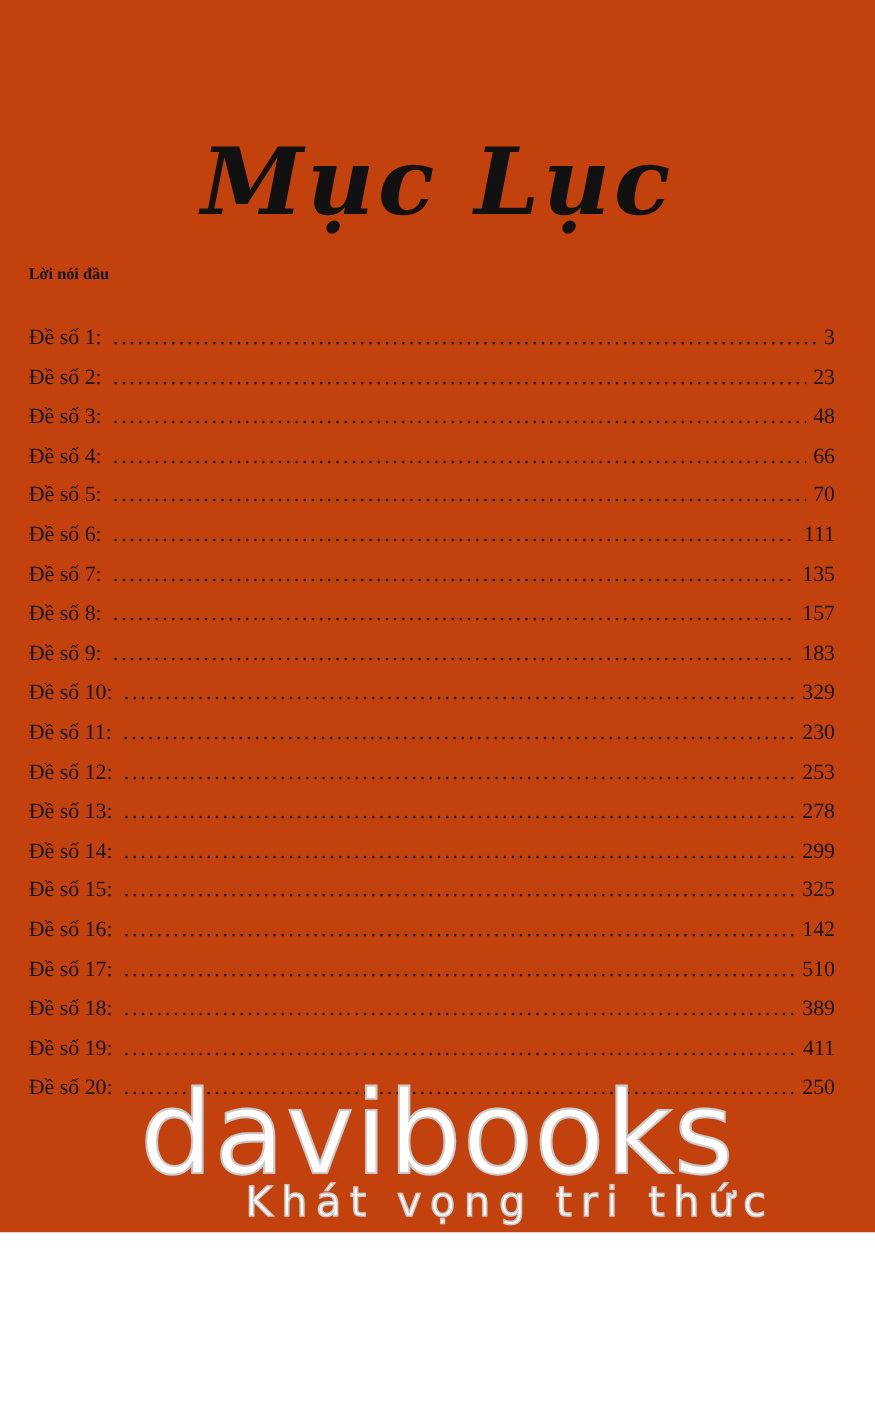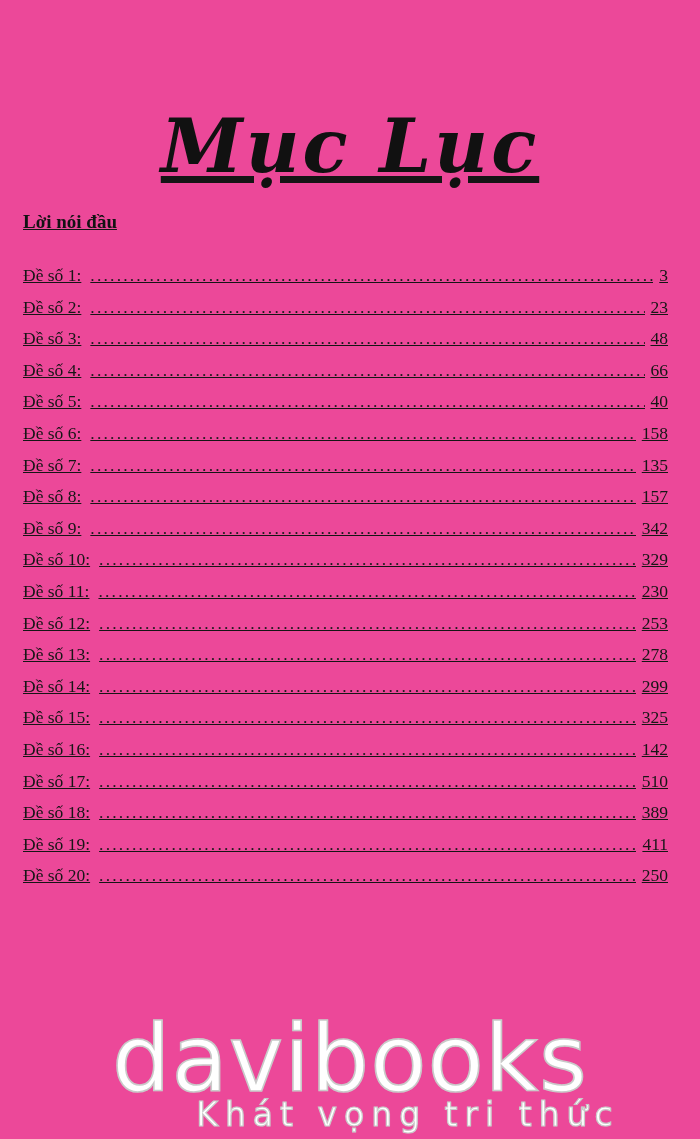--- a/index.html
+++ b/index.html
@@ -3,45 +3,44 @@
 <meta charset="utf-8">
 <style>
   html, body {
     margin: 0;
     padding: 0;
     background: #ffffff;
   }
   .page {
     position: relative;
     width: 700px;
-    height: 1139px;
-    background: #ec4899;
+    height: 986px;
+    background: #c2410c;
     overflow: hidden;
     font-family: "Liberation Serif", serif;
     color: #151515;
-    text-decoration: underline;
   }
   
   .title {
     margin: 0;
     padding-top: 104px;
     text-align: center;
     font-family: "DejaVu Serif", serif;
     font-style: italic;
     font-weight: 700;
     font-size: 74px;
     line-height: 1.15;
     letter-spacing: 3px;
     color: #111111;
   }
   
   .foreword {
     margin: 22px 0 8px 0;
     padding-left: 23px;
-    font-size: 19px;
+    font-size: 13px;
     font-weight: 700;
     color: #131313;
   }
   
   .toc {
     padding: 0 32px 0 23px;
     margin-top: 27px;
   }
   .toc-row {
     display: flex;
@@ -131,45 +130,45 @@
 
       <div class="toc-row">
         <span class="toc-label">Đề số 4:</span>
         <span class="toc-leader">................................................................................................................................................................................................................</span>
         <span class="toc-page">66</span>
       </div>
 
       <div class="toc-row">
         <span class="toc-label">Đề số 5:</span>
         <span class="toc-leader">................................................................................................................................................................................................................</span>
-        <span class="toc-page">40</span>
+        <span class="toc-page">70</span>
       </div>
 
       <div class="toc-row">
         <span class="toc-label">Đề số 6:</span>
         <span class="toc-leader">................................................................................................................................................................................................................</span>
-        <span class="toc-page">158</span>
+        <span class="toc-page">111</span>
       </div>
 
       <div class="toc-row">
         <span class="toc-label">Đề số 7:</span>
         <span class="toc-leader">................................................................................................................................................................................................................</span>
         <span class="toc-page">135</span>
       </div>
 
       <div class="toc-row">
         <span class="toc-label">Đề số 8:</span>
         <span class="toc-leader">................................................................................................................................................................................................................</span>
         <span class="toc-page">157</span>
       </div>
 
       <div class="toc-row">
         <span class="toc-label">Đề số 9:</span>
         <span class="toc-leader">................................................................................................................................................................................................................</span>
-        <span class="toc-page">342</span>
+        <span class="toc-page">183</span>
       </div>
 
       <div class="toc-row">
         <span class="toc-label">Đề số 10:</span>
         <span class="toc-leader">................................................................................................................................................................................................................</span>
         <span class="toc-page">329</span>
       </div>
 
       <div class="toc-row">
         <span class="toc-label">Đề số 11:</span>

